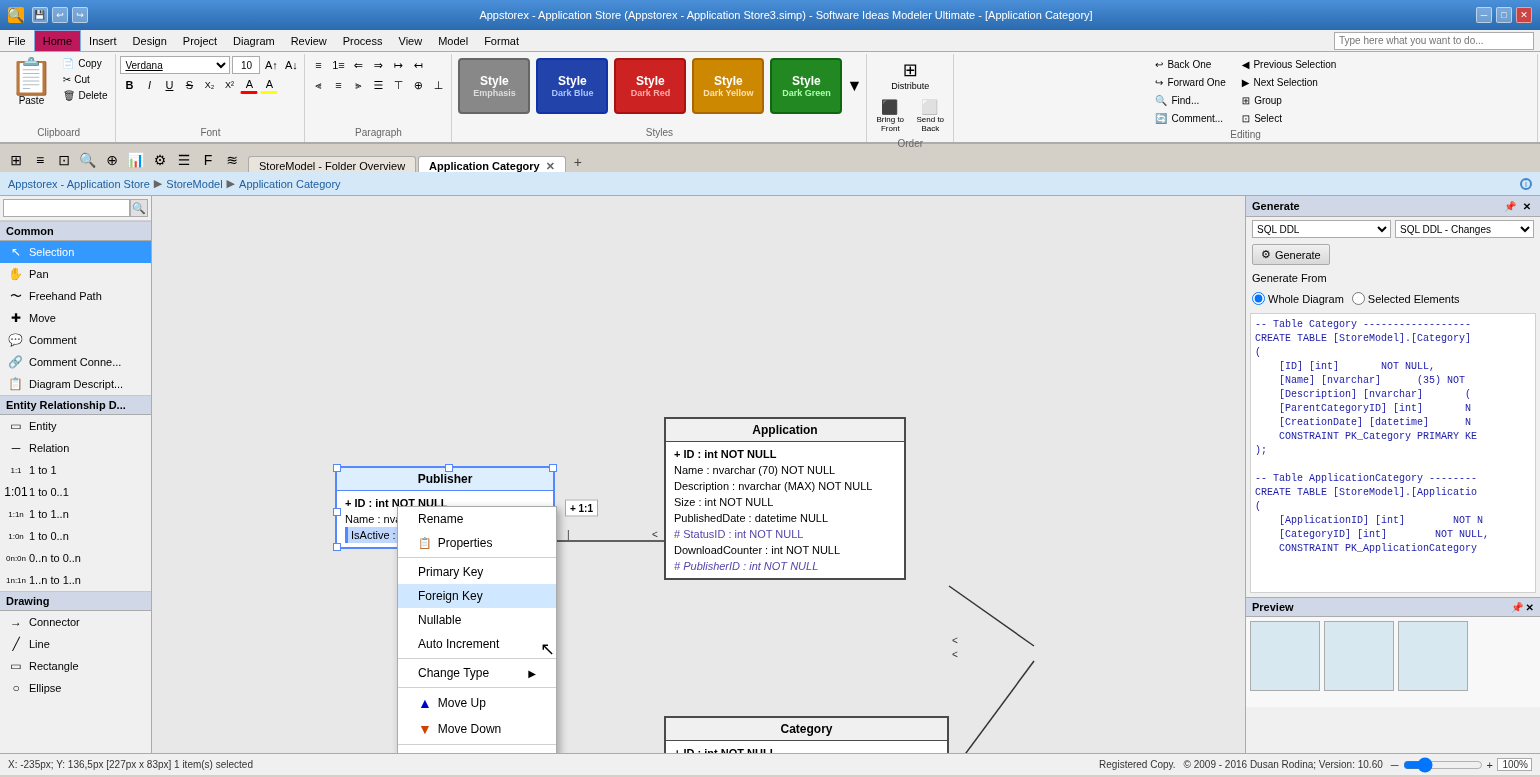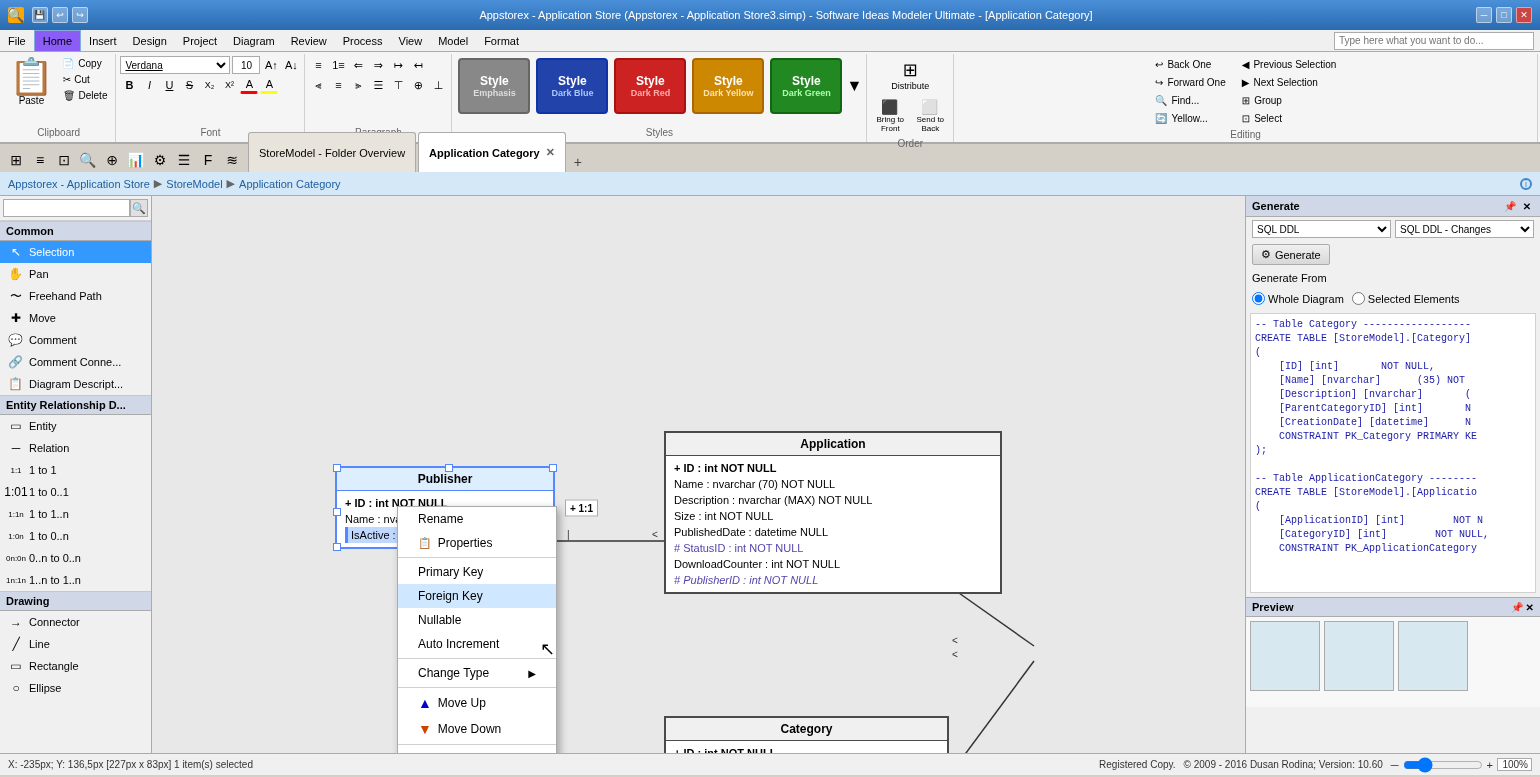--- a/index.html
+++ b/index.html
@@ -8,21 +8,21 @@
     
     .title-bar { display: flex; align-items: center; background: linear-gradient(to bottom, #4a90d9, #2a6aaf); height: 30px; padding: 0 8px; color: white; font-size: 11px; }
     .title-bar-icon { width: 16px; height: 16px; background: #ffa500; border-radius: 2px; margin-right: 8px; display: flex; align-items: center; justify-content: center; font-size: 10px; }
     .title-bar-title { flex: 1; text-align: center; font-size: 11px; }
     .title-bar-controls { display: flex; gap: 4px; }
     .title-bar-btn { width: 16px; height: 16px; background: rgba(255,255,255,0.3); border: 1px solid rgba(255,255,255,0.5); border-radius: 2px; cursor: pointer; display: flex; align-items: center; justify-content: center; font-size: 9px; color: white; }
 
     
     .menu-bar { display: flex; align-items: center; background: #f0f0f0; height: 22px; border-bottom: 1px solid #ababab; }
     .menu-item { padding: 2px 8px; cursor: pointer; font-size: 11px; height: 22px; display: flex; align-items: center; }
-    .menu-item.active { background: #8b5cf6; border: 1px solid #84acdd; }
+    .menu-item.active { background: #be185d; border: 1px solid #84acdd; }
 
     
     .ribbon { background: #f5f5f5; border-bottom: 2px solid #ababab; display: flex; align-items: stretch; padding: 2px 2px 0; min-height: 90px; }
     .ribbon-group { display: flex; flex-direction: column; align-items: center; border-right: 1px solid #d0d0d0; padding: 2px 4px; min-width: fit-content; }
     .ribbon-group-label { font-size: 10px; color: #666; margin-top: auto; padding: 2px 0; }
     .ribbon-group-content { display: flex; align-items: flex-start; gap: 2px; flex: 1; }
     .small-btns { display: flex; flex-direction: column; gap: 1px; }
     .small-btn { display: flex; align-items: center; gap: 3px; cursor: pointer; padding: 1px 3px; border: 1px solid transparent; font-size: 10px; white-space: nowrap; }
 
     
@@ -35,21 +35,21 @@
     .font-btn.italic { font-style: italic; }
     .font-btn.underline { text-decoration: underline; }
     .font-btn.strike { text-decoration: line-through; }
 
     
     .style-btn { display: flex; flex-direction: column; align-items: center; justify-content: center; width: 72px; height: 56px; border-radius: 4px; cursor: pointer; border: 2px solid rgba(0,0,0,0.2); color: white; font-weight: bold; font-size: 12px; margin: 2px; }
     .order-btn { display: flex; flex-direction: column; align-items: center; width: 48px; cursor: pointer; padding: 2px; border: 1px solid transparent; font-size: 9px; text-align: center; }
 
     
     .tab-bar { display: flex; background: #d4d0c8; height: 28px; align-items: flex-end; padding-left: 4px; }
-    .tab { display: flex; align-items: center; background: #e8e4dc; border: 1px solid #ababab; border-bottom: none; padding: 3px 10px; cursor: pointer; font-size: 11px; height: 40px; border-radius: 3px 3px 0 0; margin-right: 2px; }
+    .tab { display: flex; align-items: flex-start; background: #e8e4dc; border: 1px solid #ababab; border-bottom: none; padding: 3px 10px; cursor: pointer; font-size: 11px; height: 16px; border-radius: 3px 3px 0 0; margin-right: 2px; }
     .tab.active { background: white; font-weight: bold; }
     .tab-close { margin-left: 6px; font-size: 11px; cursor: pointer; color: #666; }
     .tab-add { display: flex; align-items: center; justify-content: center; width: 20px; height: 20px; cursor: pointer; font-size: 14px; color: #444; }
 
     
     .breadcrumb-bar { display: flex; align-items: center; background: #d4e8f7; height: 24px; padding: 0 8px; font-size: 11px; border-bottom: 1px solid #ababab; }
     .breadcrumb-item { color: #2060a0; cursor: pointer; text-align: center; }
     .breadcrumb-sep { margin: 0 4px; color: #666; }
 
     
@@ -294,21 +294,21 @@
         <div class="editing-btn">
           <span>↪</span>
           <span>Forward One</span>
         </div>
         <div class="editing-btn">
           <span>🔍</span>
           <span>Find...</span>
         </div>
         <div class="editing-btn">
           <span>🔄</span>
-          <span>Yellow...</span>
+          <span>Comment...</span>
         </div>
       </div>
       <div style="display:flex;flex-direction:column;gap:1px;margin-left:4px;">
         <div class="editing-btn">
           <span>◀</span>
           <span>Previous Selection</span>
         </div>
         <div class="editing-btn">
           <span>▶</span>
           <span>Next Selection</span>
@@ -483,21 +483,21 @@
         <div class="entity-header" style="background:#ddeeff;border-color:#5588ff;">Publisher</div>
         <div class="entity-body">
           <div class="entity-row pk">+ ID : int NOT NULL</div>
           <div class="entity-row">Name : nvarchar (70)  NOT NULL</div>
           <div class="entity-row" style="background:#c0d8ff;border-left:3px solid #5588ff;padding-left:3px;">IsActive : int NOT NULL</div>
         </div>
 
         <div style="position:absolute;right:-45px;top:50%;transform:translateY(-50%);background:white;border:1px solid #ababab;padding:2px 4px;font-size:10px;font-weight:bold;">+ 1:1</div>
       </div>
 
-      <div class="entity-box" style="left:512px;top:235px;width:338px;">
+      <div class="entity-box" style="left:512px;top:221px;width:242px;">
         <div class="entity-header">Application</div>
         <div class="entity-body">
           <div class="entity-row pk">+ ID : int NOT NULL</div>
           <div class="entity-row">Name : nvarchar (70)  NOT NULL</div>
           <div class="entity-row">Description : nvarchar (MAX)  NOT NULL</div>
           <div class="entity-row">Size : int NOT NULL</div>
           <div class="entity-row">PublishedDate : datetime NULL</div>
           <div class="entity-row fk"># StatusID : int NOT NULL</div>
           <div class="entity-row">DownloadCounter : int NOT NULL</div>
           <div class="entity-row fk" style="font-style:italic;"># PublisherID : int NOT NULL</div>

